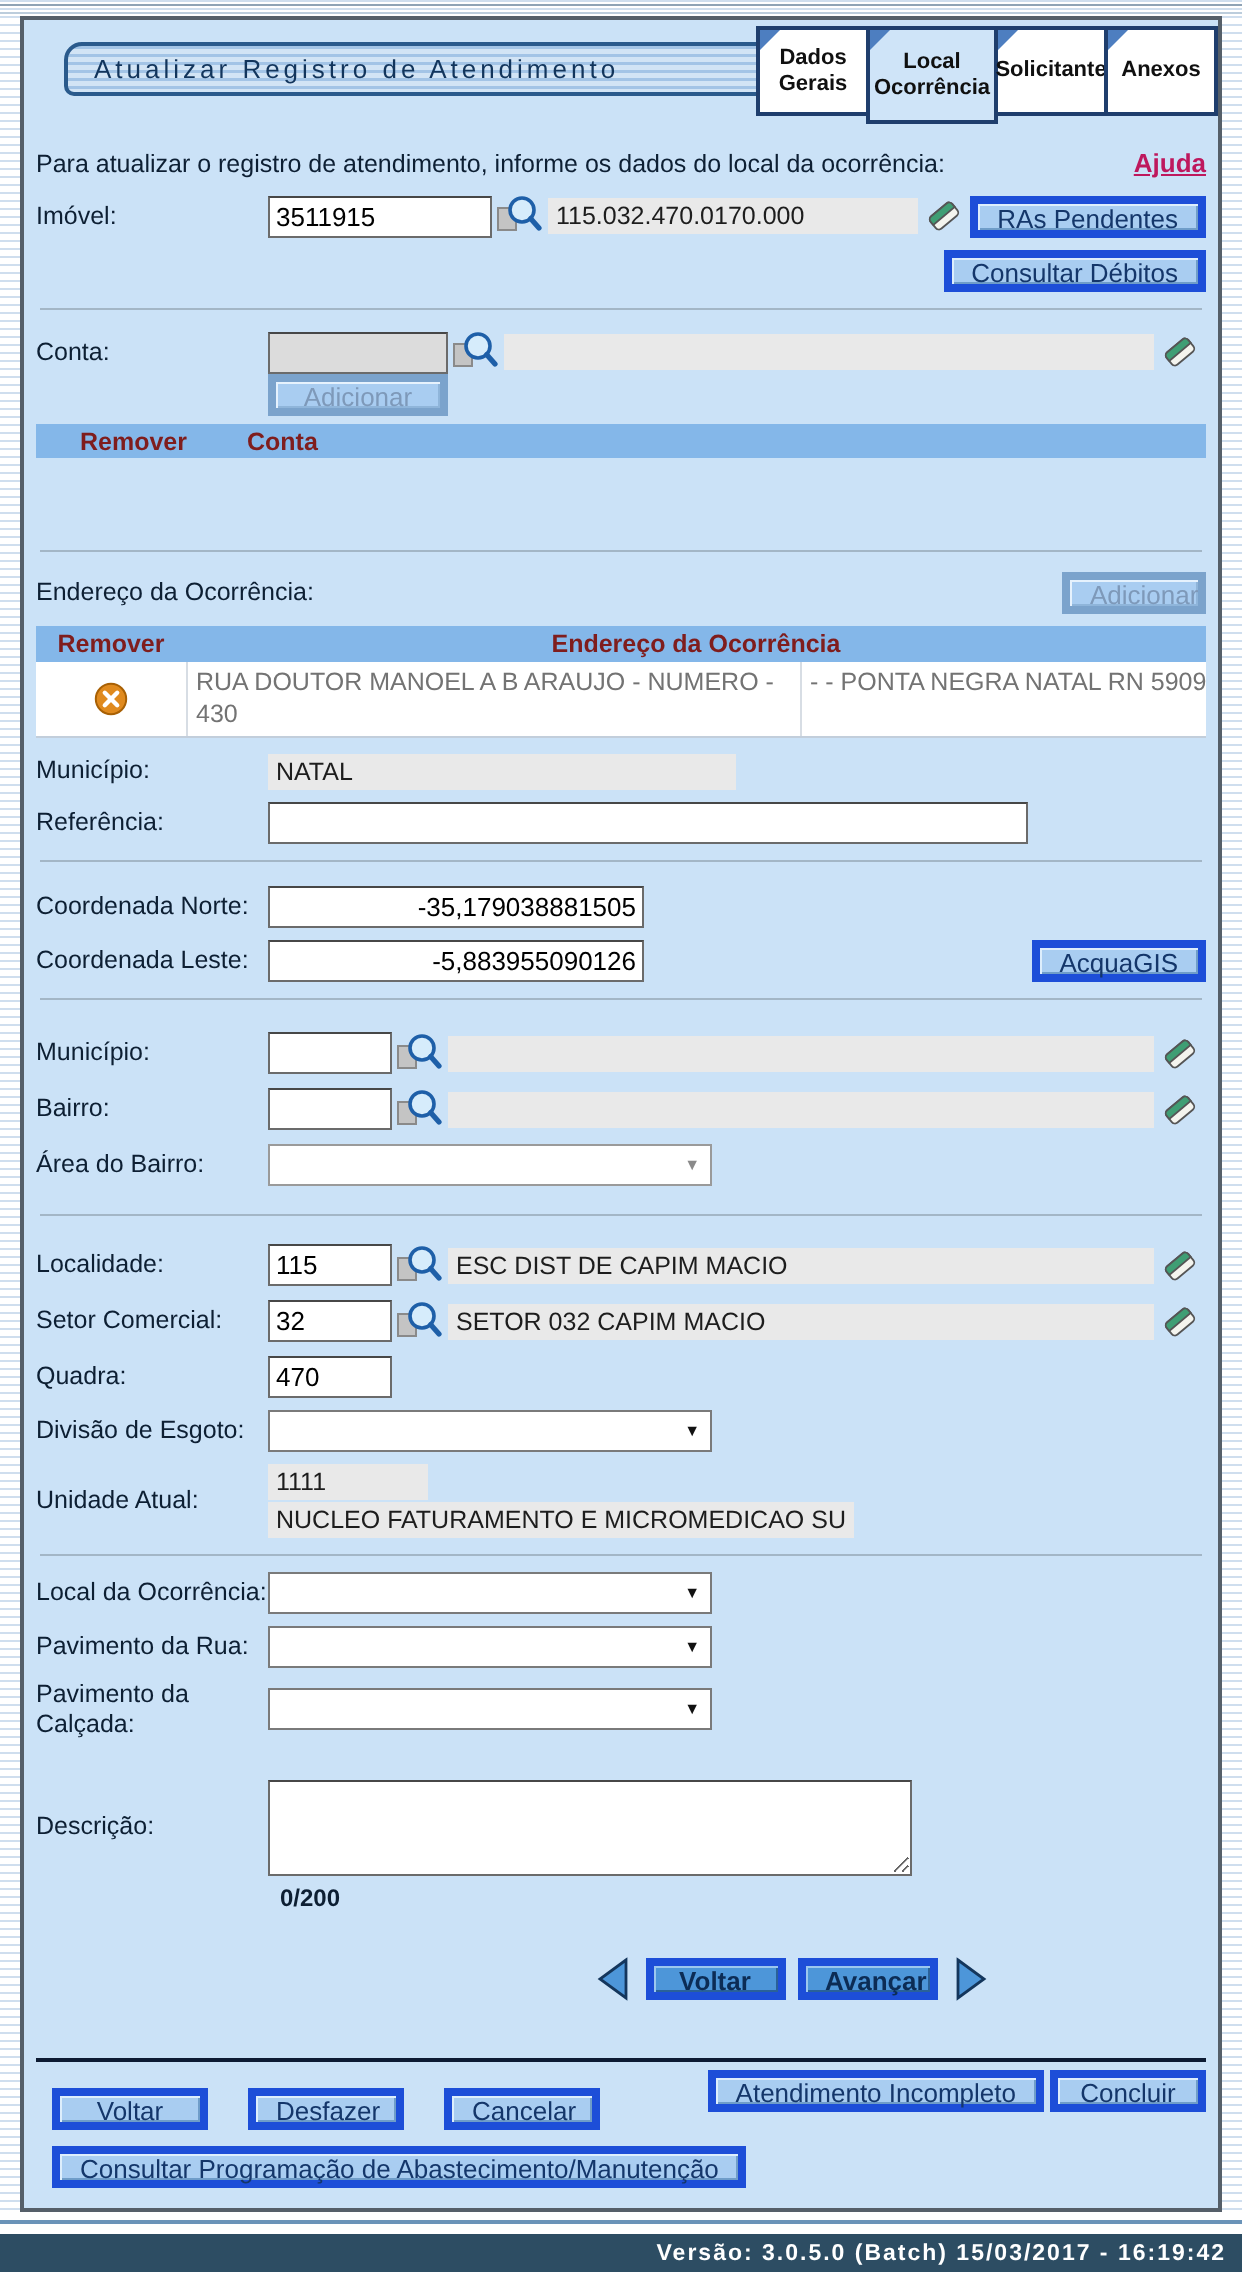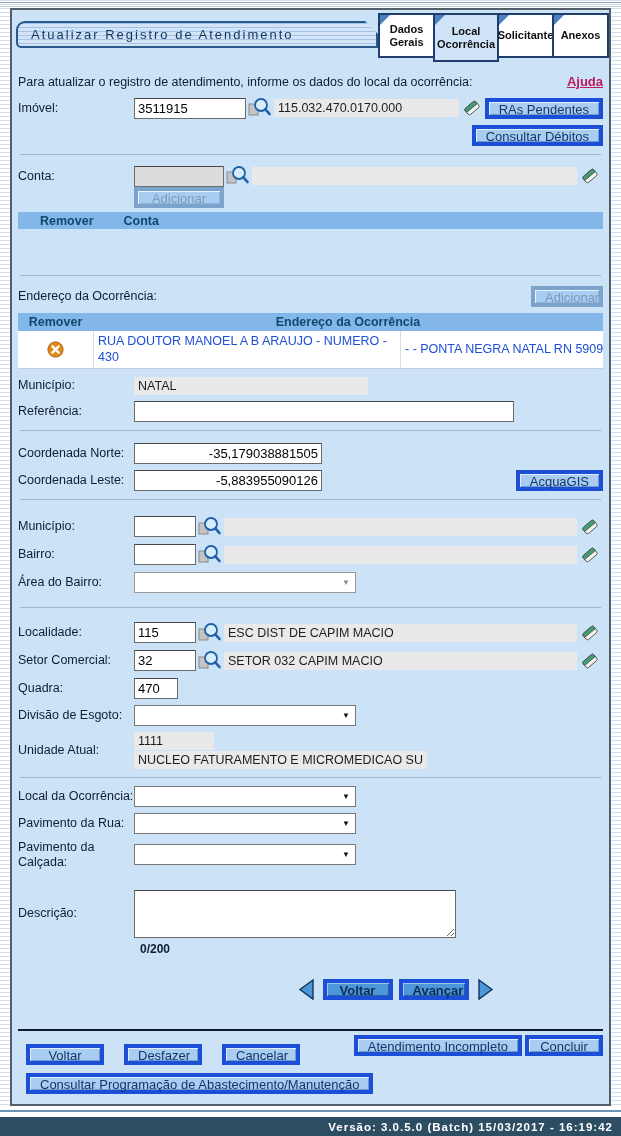--- a/index.html
+++ b/index.html
@@ -8,21 +8,21 @@
         background-image:repeating-linear-gradient(to bottom,#cfdeee 0 1px,#ffffff 1px 4px);
         font-family:"Liberation Sans",sans-serif;}
   .tline1{position:absolute;left:0;top:2px;width:621px;height:1px;background:#8fa3b5}
   .tline2{position:absolute;left:0;top:6px;width:621px;height:1px;background:#bccddc}
 
   .panel{position:absolute;left:10px;top:8px;width:601px;height:1098px;background:#cbe2f7;
          border:2px solid #555f69;box-sizing:border-box;overflow:hidden}
 
   
   .hdr{position:relative;height:58px}
-  .titlebar{position:absolute;left:4px;top:11px;width:362px;height:27px;border:2px solid #2a5a8c;
+  .titlebar{position:absolute;left:20px;top:11px;width:362px;height:27px;border:2px solid #2a5a8c;
             border-radius:9px 0 0 5px;box-sizing:border-box;display:flex;align-items:center;
             padding-left:13px;background:repeating-linear-gradient(to bottom,#a3c4e6 0 1.5px,#d2e4f5 1.5px 4px)}
   .titlebar span{font-size:13px;letter-spacing:2px;color:#12355c;white-space:nowrap}
   .titlebar::after{content:"";position:absolute;right:-2px;top:-2px;width:0;height:0;
             border-top:13px solid #cbe2f7;border-left:13px solid transparent}
   .tabs{position:absolute;top:3px;right:0;display:flex;align-items:flex-start}
   .tab{position:relative;width:57px;height:45px;background:#fff;border:2px solid #1f3e6d;margin-left:-2px;
        display:flex;align-items:center;justify-content:center;text-align:center;font-size:11px;font-weight:bold;
        color:#101010;line-height:1.15;box-sizing:border-box;cursor:pointer;padding:1px}
   .tab.w2{width:66px}
@@ -48,23 +48,23 @@
   .intro{display:flex;justify-content:space-between;align-items:center;margin:2px 0 8px 0;font-size:12.5px;color:#0d1f33}
   .ajuda{color:#be185d;font-weight:bold;text-decoration:underline;font-size:13px;cursor:pointer}
 
   .select{position:relative;width:222px;height:21px;background:#fff;border:1px solid #7a7a7a;box-sizing:border-box;
        display:flex;align-items:center;cursor:default}
   .selval{flex:1;font-size:12.5px;padding-left:3px;color:#000}
   .selarrow{font-size:8px;color:#111;padding-right:5px}
   .select.dis{border-color:#9a9a9a}
   .select.dis .selarrow{color:#8a8a8a}
 
-  .gridhead{display:flex;background:#84b7e9;height:17px;align-items:center;font-weight:bold;font-size:12.5px;color:#0c4a6e}
+  .gridhead{display:flex;background:#84b7e9;height:17px;align-items:center;font-weight:bold;font-size:12.5px;color:#7f1d1d}
   .grid{border-bottom:1px solid #c2cedb}
-  .gridrow{display:flex;background:#fff;font-size:12.5px;color:#1d4ed8;align-items:center}
+  .gridrow{display:flex;background:#fff;font-size:12.5px;color:#737373;align-items:flex-start}
   .cell-rem{flex:0 0 75px;display:flex;align-items:center;justify-content:center;align-self:stretch;border-right:1px solid #d7dde4}
   .cell-end{flex:0 0 298px;padding:2px 4px;line-height:1.3;border-right:1px solid #d7dde4}
   .cell-comp{flex:1;padding:2px 4px;line-height:1.3;white-space:nowrap;overflow:hidden}
 
   .navrow{display:flex;align-items:center;justify-content:center;gap:6px;margin-top:22px;padding-left:170px}
 
   .actions{position:absolute;left:6px;right:6px;bottom:10px;border-top:2px solid #0d1b33;padding-top:4px}
   .actrow1{display:flex;align-items:flex-start}
   .leftbtns{display:flex;gap:20px;margin:9px 0 0 8px}
   .rightbtns{display:flex;flex-direction:row;align-items:flex-end;gap:3px;margin-left:auto}
@@ -304,21 +304,21 @@
           <svg width="22" height="22">
               <g transform="rotate(-40 11 11)">
                 <rect x="4" y="7" width="14" height="8" rx="2" fill="#f4f4ee" stroke="#555" stroke-width="0.9"></rect>
                 <path d="M4 11 v-2 a2 2 0 0 1 2-2 h10 a2 2 0 0 1 2 2 v2 z" fill="#3f9e74" stroke="#555" stroke-width="0.9"></path>
               </g>
             </svg>
         </span>
       </div>
       <div class="row">
         <span class="lbl">Quadra:</span>
-        <input class="txt" style="width: 44px;" value="470">
+        <input class="txt" style="width: 62px;" value="470">
       </div>
       <div class="row">
         <span class="lbl">Divisão de Esgoto:</span>
         <div class="select">
           <span class="selval"></span>
           <span class="selarrow">▼</span>
         </div>
       </div>
       <div class="row" style="align-items:center">
         <span class="lbl">Unidade Atual:</span>

